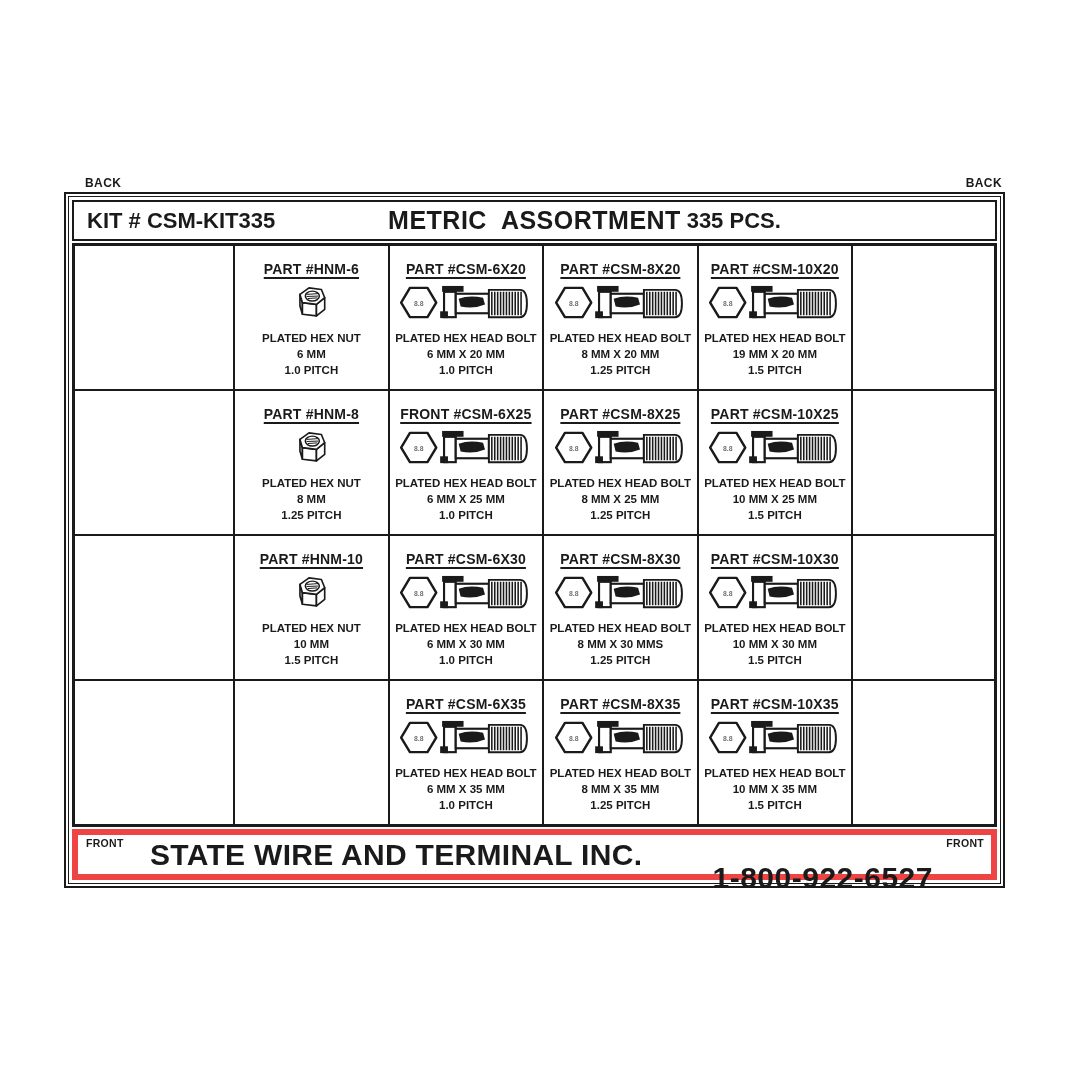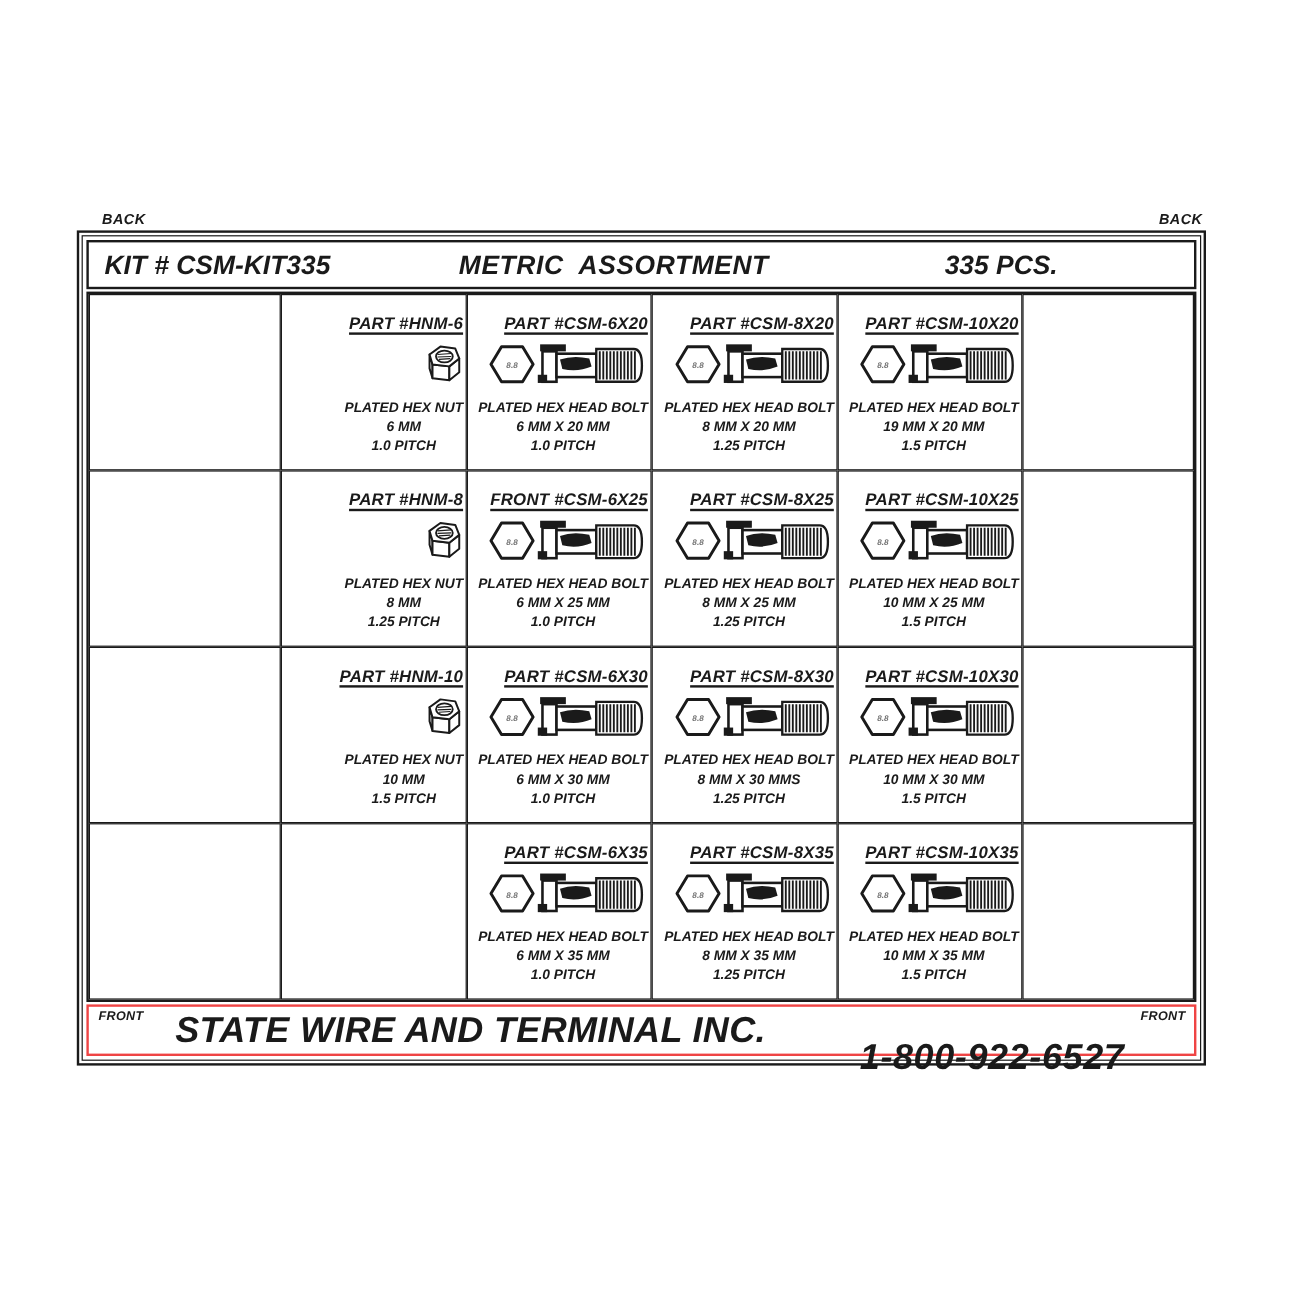--- a/index.html
+++ b/index.html
@@ -1,57 +1,57 @@
 <!DOCTYPE html>
 <html><head>
 <meta charset="utf-8">
 <style>
   html,body{margin:0;padding:0;background:#fff;}
   .canvas{
     position:relative;width:1080px;height:1080px;background:#fff;
-    font-family:"Liberation Sans",sans-serif;color:#1a1a1a;overflow:hidden;font-style:italic;
+    font-family:"Liberation Sans",sans-serif;color:#1a1a1a;overflow:hidden;
   }
   .back-label{position:absolute;top:176px;font-size:12px;font-weight:bold;letter-spacing:.4px;}
   .back-left{left:85px;}
   .back-right{right:78px;}
   .sheet{
     position:absolute;left:64px;top:192px;width:941px;height:696px;
     border:2px solid #1a1a1a;padding:2px;box-sizing:border-box;
   }
   .sheet-inner{
     width:100%;height:100%;box-sizing:border-box;border:1px solid #1a1a1a;
     padding:3px;display:flex;flex-direction:column;
   }
   .header-bar{
     border:2px solid #1a1a1a;height:37px;flex:0 0 auto;display:flex;
     align-items:center;padding:0 13px;margin-bottom:2px;
   }
   .header-bar .kit-no{font-size:22px;font-weight:bold;width:33%;white-space:pre;}
-  .header-bar .assort-title{font-size:22px;font-weight:bold;width:34%;text-align:left;white-space:pre;letter-spacing:.5px;}
-  .header-bar .pcs{font-size:22px;font-weight:bold;width:33%;text-align:center;white-space:pre;}
+  .header-bar .assort-title{font-size:25px;font-weight:bold;width:34%;text-align:center;white-space:pre;letter-spacing:.5px;}
+  .header-bar .pcs{font-size:22px;font-weight:bold;width:33%;text-align:left;white-space:pre;}
   .grid{
     flex:1 1 auto;border:2px solid #1a1a1a;margin-bottom:2px;
     display:grid;
     grid-template-columns:162fr 157fr 156fr 157fr 156fr 145fr;
     grid-template-rows:repeat(4,1fr);
   }
   .cell{
     border:1px solid #1a1a1a;display:flex;flex-direction:column;
-    align-items:flex-end;justify-content:space-between;
+    align-items:center;justify-content:space-between;
     padding:15px 2px 11px;overflow:hidden;
   }
   .part-title{
     font-size:14px;font-weight:bold;text-decoration:underline;
     text-decoration-thickness:2px;text-underline-offset:3px;
     white-space:nowrap;letter-spacing:.2px;
   }
   .cell-art{display:flex;align-items:center;justify-content:center;flex:1 1 auto;}
   .desc{font-size:11.5px;font-weight:bold;line-height:16px;text-align:center;white-space:nowrap;}
   .footer-bar{
-    border:2px solid #ef4444;height:39px;flex:0 0 auto;position:relative;
+    border:6px solid #ef4444;height:39px;flex:0 0 auto;position:relative;
     display:flex;align-items:center;
   }
   .front-label{position:absolute;top:2px;font-size:10.5px;font-weight:bold;letter-spacing:.3px;}
   .front-left{left:8px;}
   .front-right{right:7px;}
   .company{font-size:30px;font-weight:bold;margin-left:72px;white-space:nowrap;letter-spacing:.3px;}
   .phone{font-size:30px;font-weight:bold;margin-left:auto;margin-right:58px;white-space:nowrap;letter-spacing:.5px;margin-top:46px;}
   svg .ink-stroke{fill:#fff;stroke:#1a1a1a;}
   svg .ink-fill{fill:#1a1a1a;}
   svg text.grade{font-family:"Liberation Sans",sans-serif;font-size:7px;font-weight:bold;fill:#707070;}

